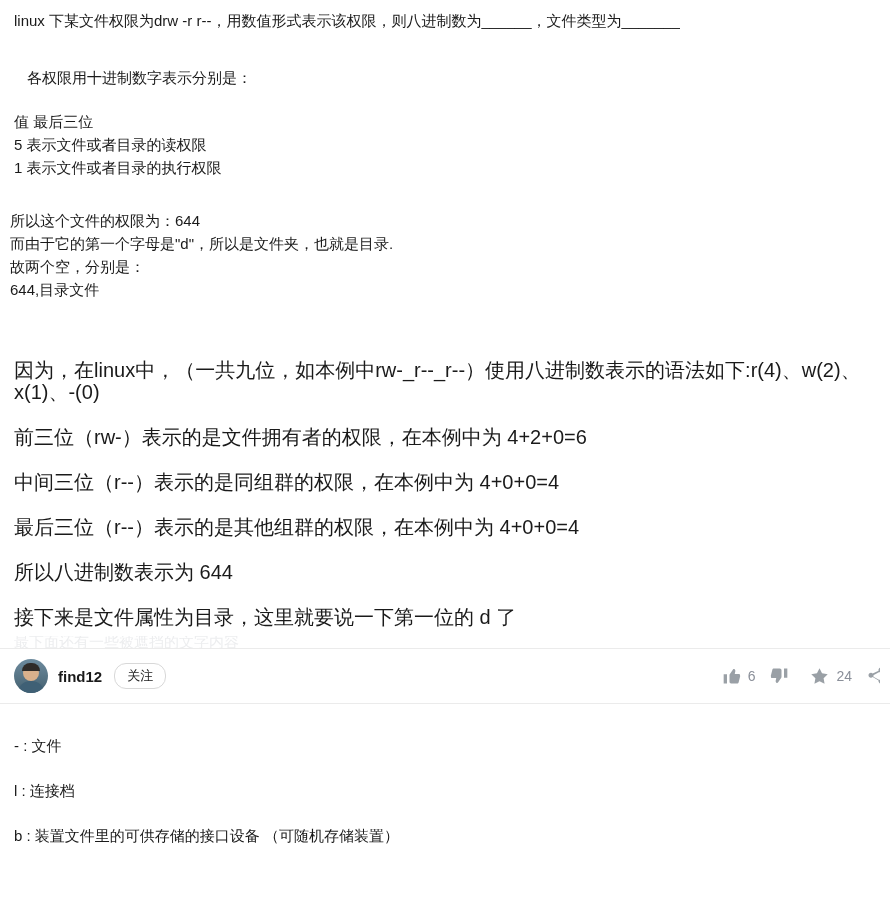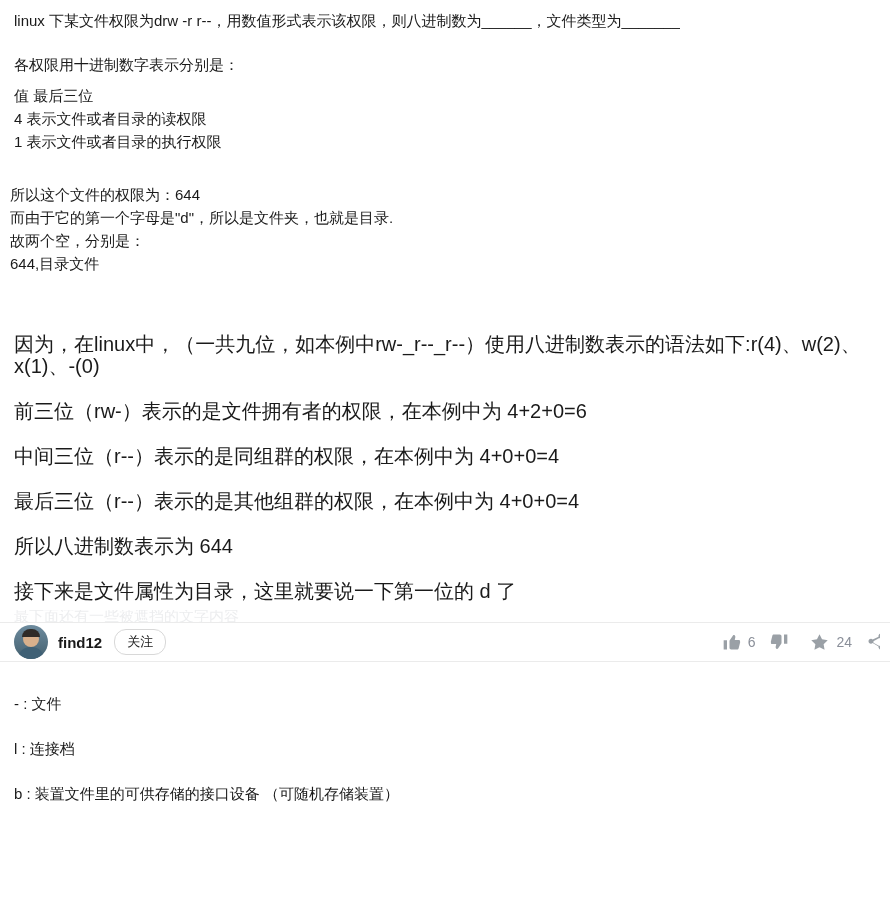--- a/index.html
+++ b/index.html
@@ -24,21 +24,21 @@
     font-size: 15px;
     line-height: 22px;
     color: #1a1a1a;
     padding: 10px 22px 0 14px;
     white-space: nowrap;
   }
   .para {
     font-size: 15px;
     line-height: 22px;
     color: #1a1a1a;
-    margin: 0;
+    margin: 13px;
     padding: 0 14px;
   }
   .spacer-lg { height: 22px; }
   .spacer-md { height: 14px; }
   .spacer-sm { height: 8px; }
   .tight-line {
     font-size: 15px;
     line-height: 23px;
     padding: 0 14px;
     color: #1a1a1a;
@@ -62,21 +62,21 @@
     font-size: 15px;
     line-height: 12px;
     height: 12px;
     overflow: hidden;
     opacity: 0.35;
   }
 
   
   .author-bar {
     position: relative;
-    height: 40px;
+    height: 56px;
     border-top: 1px solid #ebebeb;
     border-bottom: 1px solid #ebebeb;
     display: flex;
     align-items: center;
     padding: 0 10px 0 14px;
     box-sizing: border-box;
     background: #fff;
   }
   .avatar {
     width: 34px;
@@ -164,21 +164,21 @@
 
 <div class="page">
 
   <div class="q-line">linux 下某文件权限为drw -r r--，用数值形式表示该权限，则八进制数为______，文件类型为_______</div>
 
   <div class="spacer-lg"></div>
 
   <div class="para">各权限用十进制数字表示分别是：</div>
   <div class="spacer-sm"></div>
   <div class="tight-line">值 最后三位</div>
-  <div class="tight-line">4 表示文件或者目录的读权限</div>
+  <div class="tight-line">5 表示文件或者目录的读权限</div>
   <div class="tight-line">1 表示文件或者目录的执行权限</div>
 
   <div class="spacer-lg"></div>
   <div class="spacer-sm"></div>
 
   <div class="ans-line">所以这个文件的权限为：644</div>
   <div class="ans-line">而由于它的第一个字母是"d"，所以是文件夹，也就是目录.</div>
   <div class="ans-line">故两个空，分别是：</div>
   <div class="ans-line">644,目录文件</div>
 

